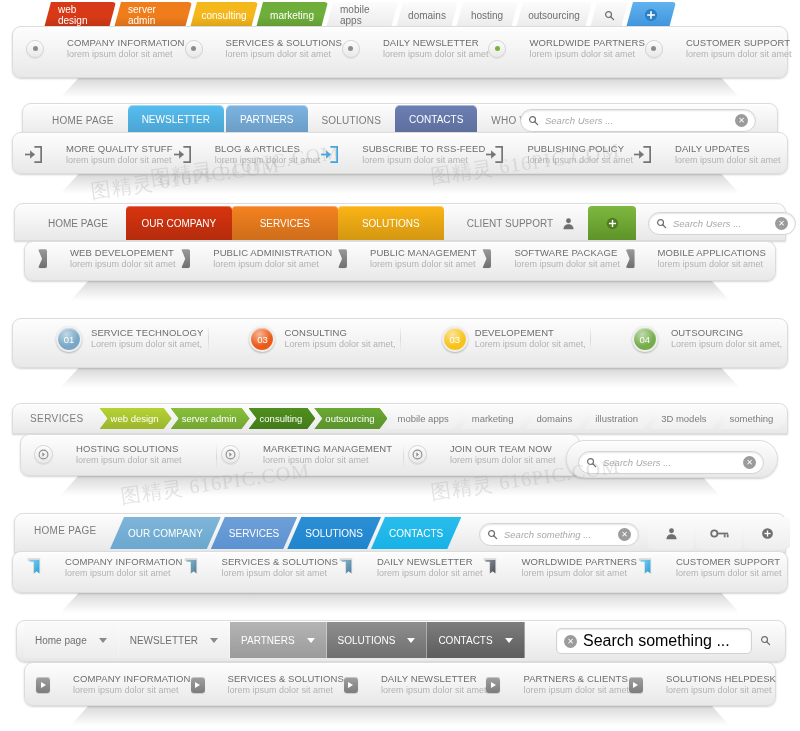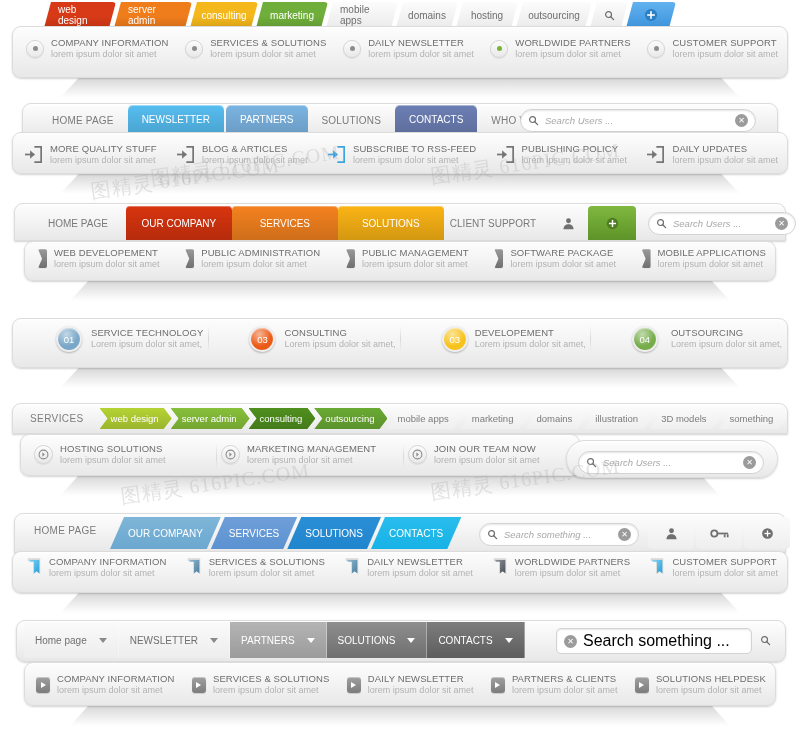--- a/index.html
+++ b/index.html
@@ -17,21 +17,21 @@
     box-shadow:0 1px 2px rgba(0,0,0,.18), inset 0 1px 0 #fff;
     border:1px solid #dcdcdc;
   }
   .shadow-wedge{
     position:absolute; height:22px;
     background:linear-gradient(180deg,rgba(205,205,205,.85),rgba(255,255,255,0));
     clip-path:polygon(3% 0, 97% 0, 100% 100%, 0% 100%);
     z-index:-1;
   }
   .items { display:flex; position:absolute; }
-  .item { display:flex; align-items:center; gap:7px; }
+  .item { display:flex; align-items:center; gap:23px; }
   .item .txt { line-height:1.15; }
   .item .t1 { font-size:9.5px; color:#6d6d6d; letter-spacing:.1px; white-space:nowrap; font-weight:400;}
   .item .t2 { font-size:9px; color:#b2b2b2; white-space:nowrap; }
   .sep { width:1px; height:26px; background:linear-gradient(180deg,rgba(0,0,0,0),#d9d9d9,rgba(0,0,0,0)); }
 
   
   .bullet { width:18px; height:18px; border-radius:50%;
     background:linear-gradient(180deg,#fbfbfb,#e9e9e9);
     border:1px solid #d4d4d4; box-shadow:inset 0 1px 1px #fff, 0 1px 1px rgba(0,0,0,.08);
     display:flex; align-items:center; justify-content:center; flex:0 0 auto;}
@@ -294,21 +294,21 @@
         </div>
         <div style="height:34px;min-width:106px;display:flex;align-items:center;justify-content:center;font-size:10px;color:#fff;border-radius:4px 4px 0 0;background:linear-gradient(180deg,#d8340f,rgba(0,0,0,.16)),#d8340f;box-shadow:inset 0 1px 0 rgba(255,255,255,.35);">
           <span>OUR COMPANY</span>
         </div>
         <div style="height:34px;min-width:106px;display:flex;align-items:center;justify-content:center;font-size:10px;color:#fff;border-radius:4px 4px 0 0;background:linear-gradient(180deg,#f5821f,rgba(0,0,0,.16)),#f5821f;box-shadow:inset 0 1px 0 rgba(255,255,255,.35);">
           <span>SERVICES</span>
         </div>
         <div style="height:34px;min-width:106px;display:flex;align-items:center;justify-content:center;font-size:10px;color:#fff;border-radius:4px 4px 0 0;background:linear-gradient(180deg,#fbb415,rgba(0,0,0,.16)),#fbb415;box-shadow:inset 0 1px 0 rgba(255,255,255,.35);">
           <span>SOLUTIONS</span>
         </div>
-        <div style="height:34px;display:flex;align-items:center;padding:0 6px;font-size:10px;color:#7a7a7a;">
+        <div style="height:34px;display:flex;align-items:center;padding:0 23px;font-size:10px;color:#7a7a7a;">
           <span>CLIENT SUPPORT</span>
         </div>
       </div>
     <div id="r3right" style="position:absolute;left:548px;top:206px;display:flex;align-items:center;gap:0;">
         <div style="height:34px;width:40px;display:flex;align-items:center;justify-content:center;">
           <svg viewBox="0 0 16 16" width="13" height="13">
             <circle cx="8" cy="4.6" r="3" fill="#6f6f6f"></circle>
             <path d="M1.8 15c0-3.6 2.8-6 6.2-6s6.2 2.4 6.2 6z" fill="#6f6f6f"></path>
           </svg>
         </div>

